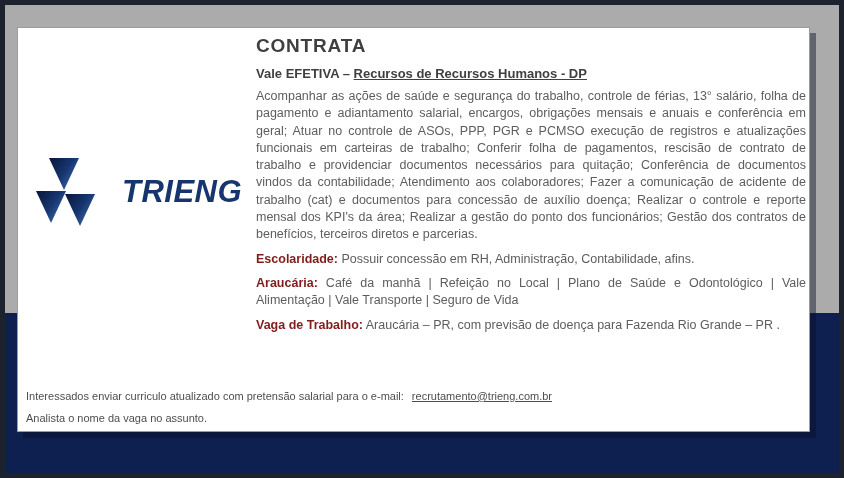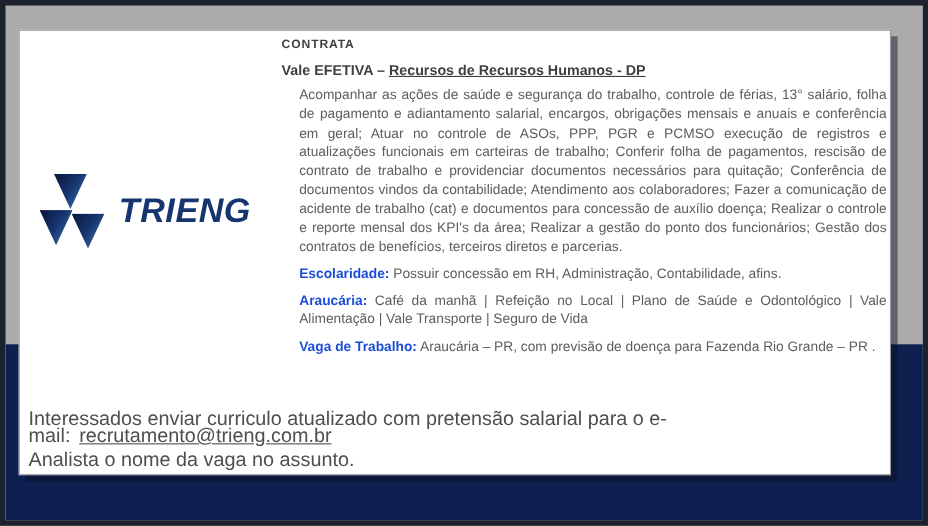--- a/index.html
+++ b/index.html
@@ -9,51 +9,51 @@
     background:#ababab;border:5px solid #1c232e;overflow:hidden;
     font-family:"Liberation Sans",sans-serif;
   }
   .navy-band{position:absolute;left:0;right:0;bottom:0;height:160px;background:#0e2050;}
   .card{
     position:absolute;left:12px;top:22px;width:793px;height:405px;
     background:#ffffff;border:1px solid #9c9c9c;
     box-shadow:6px 6px 0 rgba(8,14,34,0.45);
   }
   
-  .logo{position:absolute;left:18px;top:130px;display:flex;align-items:center;gap:12px;}
+  .logo{position:absolute;left:18px;top:130px;display:flex;align-items:center;gap:26px;}
   .tri-group{position:relative;width:60px;height:68px;flex:0 0 auto;}
   .tri{
     position:absolute;width:30px;height:32px;
     background:linear-gradient(125deg,#081638 0%,#16356f 48%,#4a7cba 100%);
     clip-path:polygon(0 0,100% 0,50% 100%);
   }
   .t1{left:13px;top:0;}
   .t2{left:0px;top:33px;}
   .t3{left:29px;top:36px;}
   .logo-text{
     font-style:italic;font-weight:800;font-size:31px;letter-spacing:0.5px;
     color:#16356f;white-space:nowrap;
   }
   
   .content{position:absolute;left:238px;top:7px;width:550px;}
   .heading{
-    font-size:11px;font-weight:700;color:#3f3f3f;letter-spacing:0.8px;
+    font-size:19px;font-weight:700;color:#3f3f3f;letter-spacing:0.8px;
     margin:0 0 9px 0;
   }
   .vacancy{font-size:13px;font-weight:700;color:#3f3f3f;margin:0 0 7px 0;}
   .vacancy-title{text-decoration:underline;}
   .desc,.section{
     font-size:12.5px;line-height:17.3px;color:#5d5d5d;
-    text-align:justify;margin:0 0 7px 16px;
+    text-align:justify;margin:0 0 7px 0;
   }
-  .section b{color:#1d4ed8;font-weight:700;}
+  .section b{color:#7f1d1d;font-weight:700;}
   
   .footer{
     position:absolute;left:8px;right:8px;bottom:5px;
-    font-size:18px;line-height:16px;color:#4e4e4e;
+    font-size:11px;line-height:16px;color:#4e4e4e;
   }
   .f1{margin-bottom:6px;}
   .email{
     text-decoration:underline;color:#4e4e4e;margin-left:8px;cursor:pointer;
   }
 </style>
 </head>
 <body>
 
 <div class="frame">

